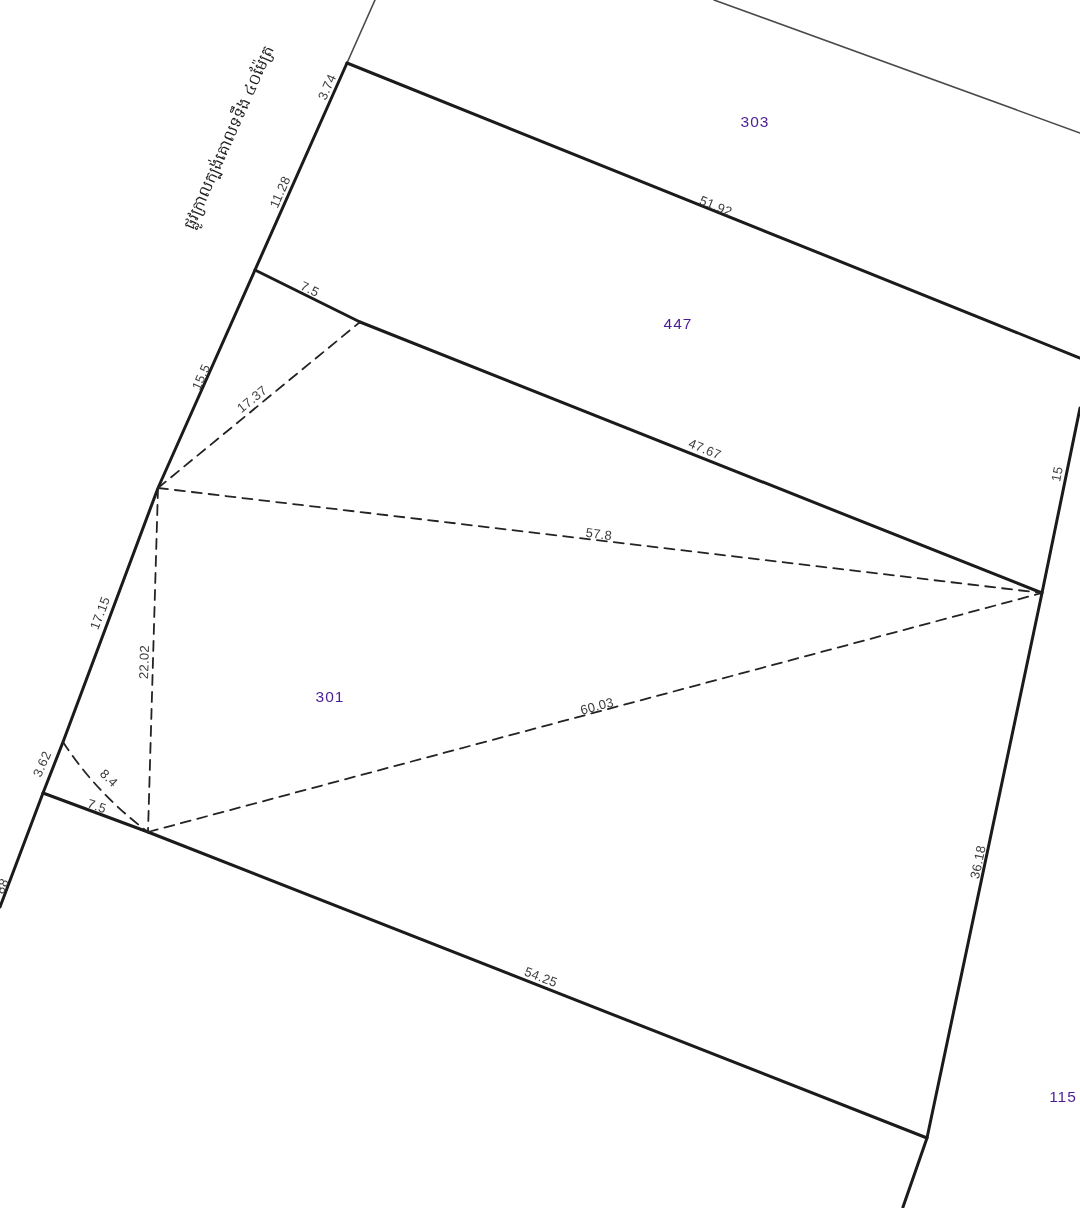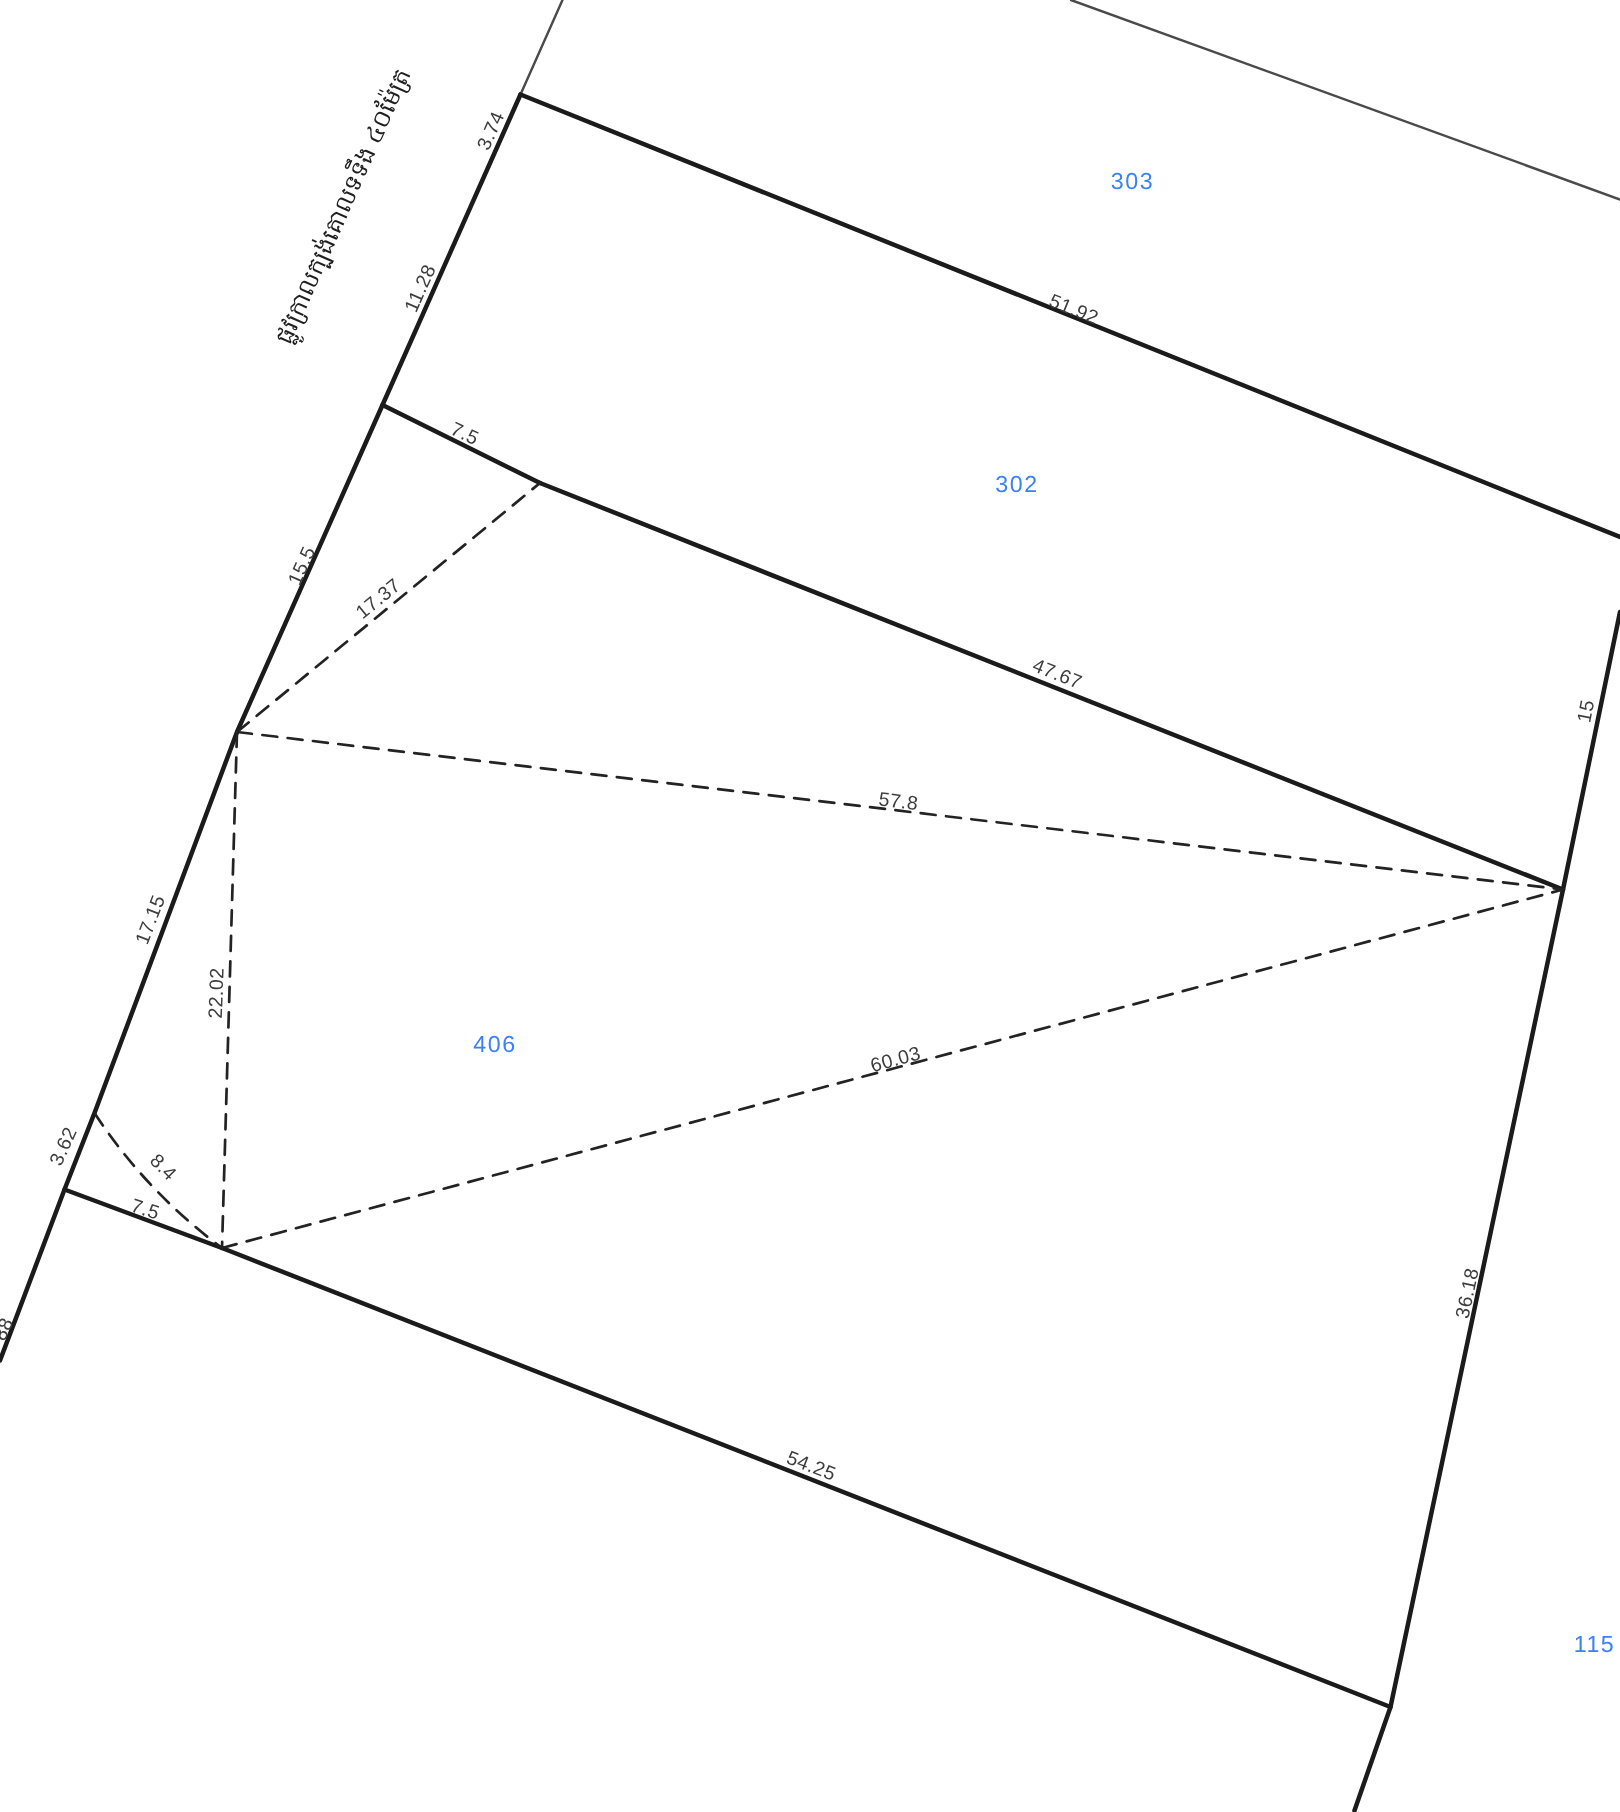--- a/index.html
+++ b/index.html
@@ -27,21 +27,21 @@
     user-select: none;
   }
   .measure {
     font-size: 13px;
     letter-spacing: 0.3px;
     color: #3d3d3d;
   }
   .parcel {
     font-size: 15.5px;
     letter-spacing: 1px;
-    color: #3b82f6;
+    color: #4c1d95;
   }
   .road-label {
     font-size: 16px;
     color: #1f1f1f;
   }
 </style>
 </head>
 <body>
 
 <div id="stage">
@@ -57,22 +57,22 @@
       <polyline points="714,0 1080,133" stroke="#4a4a4a" stroke-width="1.6" fill="none" stroke-linecap="round" stroke-linejoin="round"></polyline>
       <polyline points="158,488 360,322" stroke="#232323" stroke-width="1.8" stroke-dasharray="10 7" fill="none" stroke-linecap="round" stroke-linejoin="round"></polyline>
       <polyline points="158,488 1042,593" stroke="#232323" stroke-width="1.8" stroke-dasharray="10 7" fill="none" stroke-linecap="round" stroke-linejoin="round"></polyline>
       <polyline points="158,488 148,832" stroke="#232323" stroke-width="1.8" stroke-dasharray="10 7" fill="none" stroke-linecap="round" stroke-linejoin="round"></polyline>
       <polyline points="148,832 1042,593" stroke="#232323" stroke-width="1.8" stroke-dasharray="10 7" fill="none" stroke-linecap="round" stroke-linejoin="round"></polyline>
       <path d="M 63 742 Q 97 794 148 832" stroke="#232323" stroke-width="1.8" stroke-dasharray="10 7" fill="none" stroke-linecap="round" stroke-linejoin="round"></path>
     </svg>
   <div class="lbl road-label" style="left: 230px; top: 138px; transform: translate(-50%, -50%) rotate(-66deg);">ផ្លូវក្រាលក្បង់គោលទទឹង ៤០ម៉ែត្រ</div>
   <div id="label-layer">
       <div class="lbl parcel" style="left: 755px; top: 122px; transform: translate(-50%, -50%) rotate(0deg);">303</div>
-      <div class="lbl parcel" style="left: 678px; top: 324px; transform: translate(-50%, -50%) rotate(0deg);">302</div>
-      <div class="lbl parcel" style="left: 330px; top: 697px; transform: translate(-50%, -50%) rotate(0deg);">406</div>
+      <div class="lbl parcel" style="left: 678px; top: 324px; transform: translate(-50%, -50%) rotate(0deg);">447</div>
+      <div class="lbl parcel" style="left: 330px; top: 697px; transform: translate(-50%, -50%) rotate(0deg);">301</div>
       <div class="lbl parcel" style="left: 1063px; top: 1097px; transform: translate(-50%, -50%) rotate(0deg); text-align: center;">115</div>
       <div class="lbl measure" style="left: 327px; top: 87px; transform: translate(-50%, -50%) rotate(-66deg);">3.74</div>
       <div class="lbl measure" style="left: 280px; top: 192px; transform: translate(-50%, -50%) rotate(-66deg);">11.28</div>
       <div class="lbl measure" style="left: 310px; top: 289px; transform: translate(-50%, -50%) rotate(25deg);">7.5</div>
       <div class="lbl measure" style="left: 716px; top: 206px; transform: translate(-50%, -50%) rotate(22deg);">51.92</div>
       <div class="lbl measure" style="left: 201px; top: 377px; transform: translate(-50%, -50%) rotate(-66deg);">15.5</div>
       <div class="lbl measure" style="left: 252px; top: 399px; transform: translate(-50%, -50%) rotate(-39deg);">17.37</div>
       <div class="lbl measure" style="left: 705px; top: 449px; transform: translate(-50%, -50%) rotate(22deg);">47.67</div>
       <div class="lbl measure" style="left: 1057px; top: 474px; transform: translate(-50%, -50%) rotate(-79deg);">15</div>
       <div class="lbl measure" style="left: 599px; top: 534px; transform: translate(-50%, -50%) rotate(7deg);">57.8</div>

